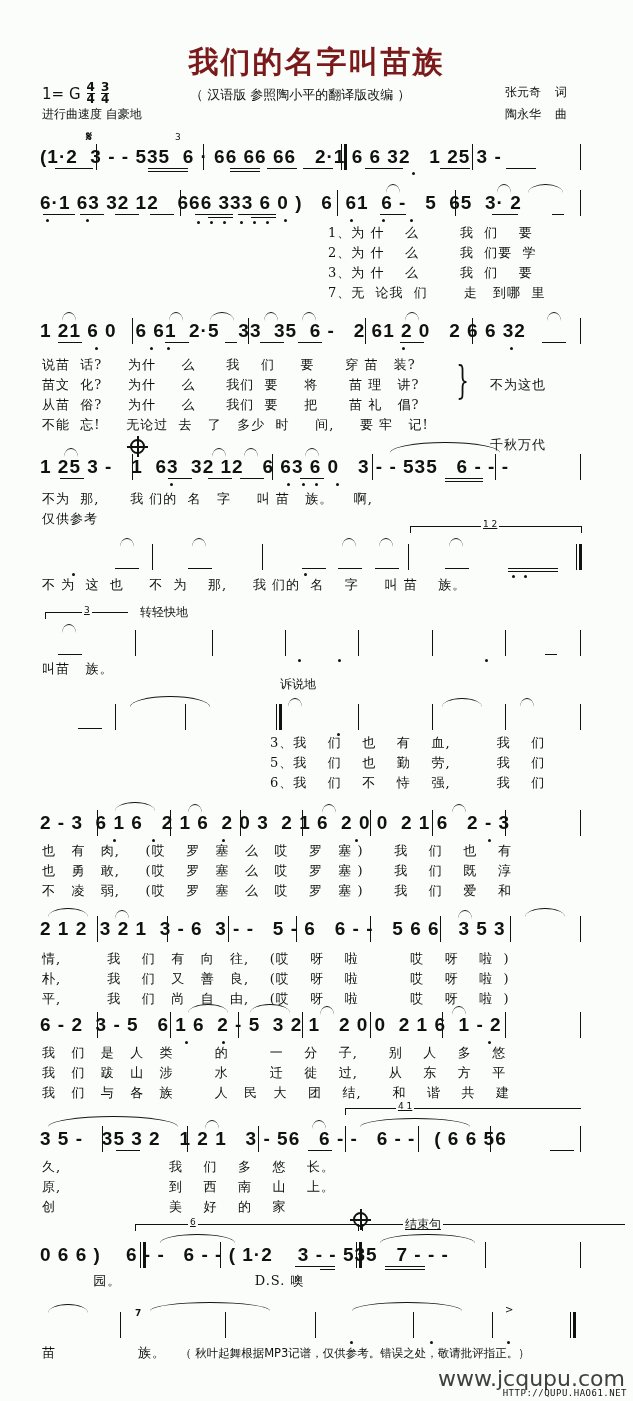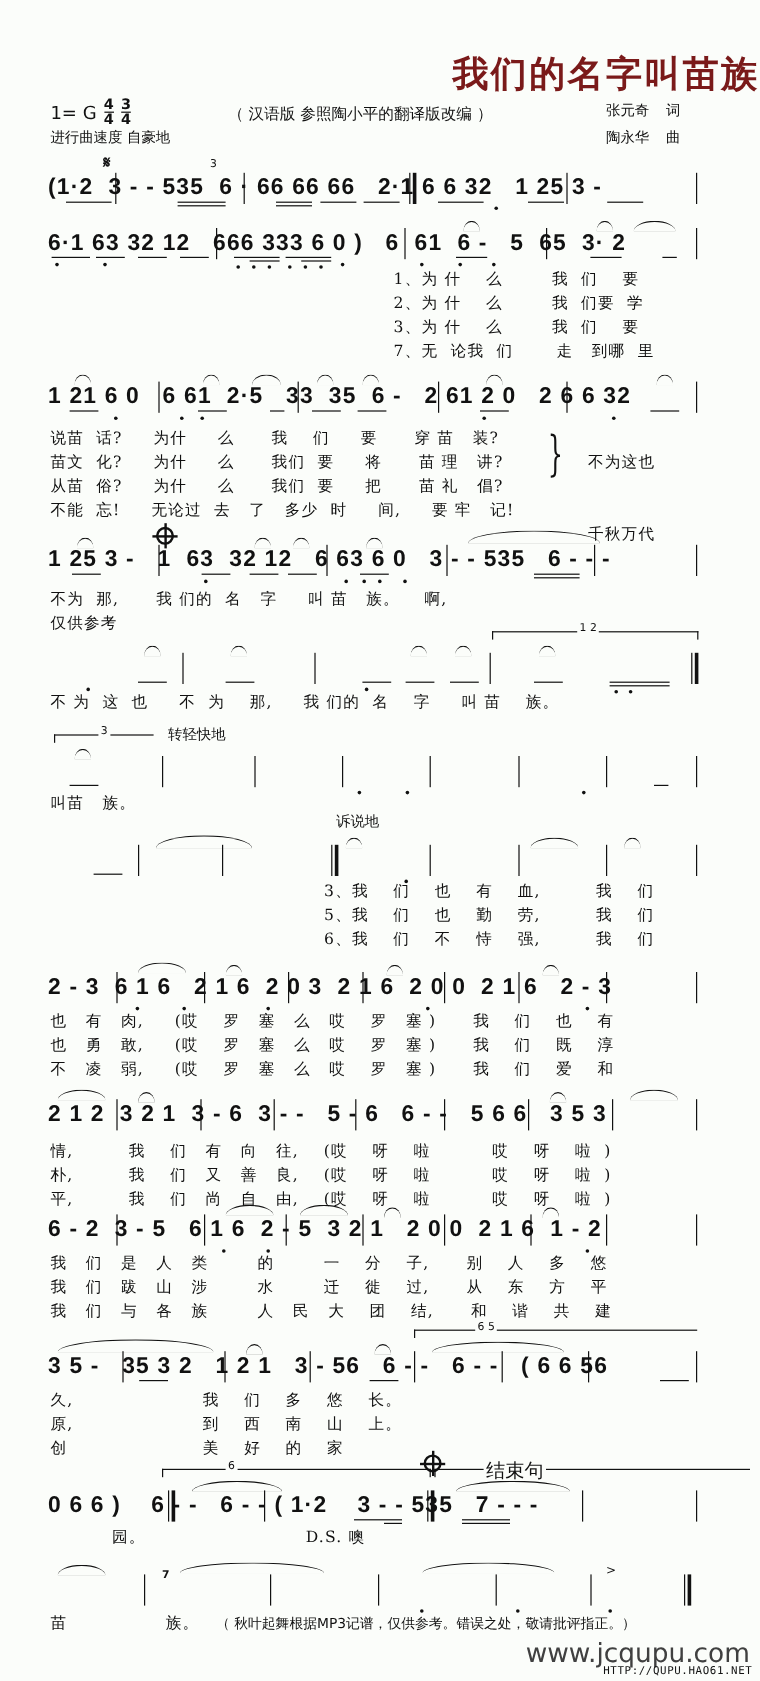--- a/index.html
+++ b/index.html
@@ -1,21 +1,21 @@
 <!DOCTYPE html>
 <html><head>
 <meta charset="utf-8">
 <style>
   html, body { margin: 0; padding: 0; }
   body {
     width: 633px; height: 1401px; background: #fbfdfa; position: relative; overflow: hidden;
     font-family: "DejaVu Sans", sans-serif; color: #111;
   }
   .title {
-    position: absolute; top: 42px; left: 0; width: 633px; text-align: right;
+    position: absolute; top: 42px; left: 0; width: 633px; text-align: center;
     font-size: 30px; font-weight: bold; letter-spacing: 2px;
     font-family: "DejaVu Sans", sans-serif;
   }
   .key { position: absolute; top: 82px; left: 42px; font-size: 15px; display: flex; align-items: center; gap: 6px; }
   .frac { display: inline-flex; flex-direction: column; align-items: center; font-size: 12px; line-height: 11px; font-weight: bold; }
   .frac span:first-child { border-bottom: 1px solid #111; }
   .tempo { position: absolute; top: 106px; left: 42px; font-size: 12px; }
   .subtitle { position: absolute; top: 86px; left: 190px; font-size: 13px; }
   .credit { position: absolute; left: 505px; font-size: 12px; font-family: "DejaVu Serif", serif; }
   .credit .role { margin-left: 14px; }
@@ -25,21 +25,21 @@
     position: absolute; left: 0; right: 0; top: 0; white-space: pre;
     font-family: "Liberation Sans", sans-serif; font-weight: bold; font-size: 19px; letter-spacing: 1px;
   }
   .bar { position: absolute; top: -2px; width: 1px; height: 26px; background: #111; }
   .dbar { position: absolute; top: -2px; width: 4px; height: 26px; border-left: 1px solid #111; }
   .dbar::after { content: ""; position: absolute; left: 2px; top: 0; width: 3px; height: 26px; background: #111; }
   .ul { position: absolute; height: 1px; background: #111; }
   .dot { position: absolute; width: 3px; height: 3px; border-radius: 50%; background: #111; }
   .arc { position: absolute; height: 8px; border-top: 1.3px solid #111; border-radius: 50% 50% 0 0 / 100% 100% 0 0; }
   .bracket { position: absolute; height: 6px; border: 1px solid #111; border-bottom: none; }
-  .bracket-label { position: absolute; top: -8px; font-size: 9px; background: #fbfdfa; padding: 0 2px; }
+  .bracket-label { position: absolute; top: -8px; font-size: 9px; background: #fbfdfa; padding: 0 2px; text-decoration: underline; }
   .mark { position: absolute; font-size: 12px; }
   .lyric {
     position: absolute; font-family: "DejaVu Serif", serif; font-size: 13px; white-space: pre; letter-spacing: 1px;
   }
   .footnote { position: absolute; font-size: 11.5px; white-space: pre; }
   .wm1 { position: absolute; right: 8px; top: 1366px; font-size: 22px; color: #404040; font-family: "DejaVu Sans", sans-serif; }
   .wm2 { position: absolute; right: 6px; top: 1388px; font-size: 9px; letter-spacing: 0.5px; font-family: "DejaVu Sans Mono", monospace; }
   .segno { position: absolute; font-size: 14px; font-weight: bold; }
   .coda { position: absolute; width: 11px; height: 11px; border: 2px solid #111; border-radius: 50%; }
   .coda::before { content: ""; position: absolute; left: 4.5px; top: -5px; width: 2px; height: 21px; background: #111; }
@@ -338,21 +338,21 @@
   <div class="dot" style="left:448px;top:27px"></div>
 </div>
 <div>
   <div class="lyric" style="left:42px;top:1044px">我   们   是   人   类        的        一    分    子,      别    人    多    悠</div>
   <div class="lyric" style="left:42px;top:1064px">我   们   跋   山   涉        水        迁    徙    过,      从    东    方    平</div>
   <div class="lyric" style="left:42px;top:1084px">我   们   与   各   族        人   民   大    团    结,      和    谐    共    建</div>
 </div>
 
 <div class="row" style="top:1128px">
   <div class="bracket" style="left:305px;top:-20px;width:235px;border-right:none">
-    <span class="bracket-label" style="left:50px">6 5</span>
+    <span class="bracket-label" style="left:50px">4 1</span>
   </div>
   <div class="notes">3 5 -   35 3 2   1 2 1   3 - 56   6 - -   6 - -   ( 6 6 56</div>
   <div class="bar" style="left:62px"></div>
   <div class="bar" style="left:147px"></div>
   <div class="bar" style="left:218px"></div>
   <div class="bar" style="left:305px"></div>
   <div class="bar" style="left:378px"></div>
   <div class="bar" style="left:450px"></div>
   <div class="bar" style="left:540px"></div>
   <div class="ul" style="left:76px;top:22px;width:24px"></div>
@@ -368,21 +368,21 @@
   <div class="lyric" style="left:42px;top:1178px">原,                     到    西    南    山    上。</div>
   <div class="lyric" style="left:42px;top:1198px">创                      美    好    的    家</div>
 </div>
 
 <div class="row" style="top:1244px">
   <div class="coda" style="left:313px;top:-32px"></div>
   <div class="bracket" style="left:95px;top:-20px;width:222px">
     <span class="bracket-label" style="left:52px">6</span>
   </div>
   <div class="bracket" style="left:322px;top:-20px;width:262px;border-right:none">
-    <span class="bracket-label" style="left:40px;top:-9px;font-size:16px">结束句</span>
+    <span class="bracket-label" style="left:40px;top:-9px;font-size:12px">结束句</span>
   </div>
   <div class="notes">0 6 6 )    6 - -   6 - - ( 1·2    3 - - 535   7 - - -</div>
   <div class="dbar" style="left:100px"></div>
   <div class="bar" style="left:180px"></div>
   <div class="dbar" style="left:316px"></div>
   <div class="bar" style="left:445px"></div>
   <div class="bar" style="left:540px"></div>
   <div class="ul" style="left:255px;top:22px;width:40px"></div>
     <div class="ul" style="left:280px;top:25px;width:15px"></div>
   <div class="ul" style="left:345px;top:22px;width:40px"></div>

